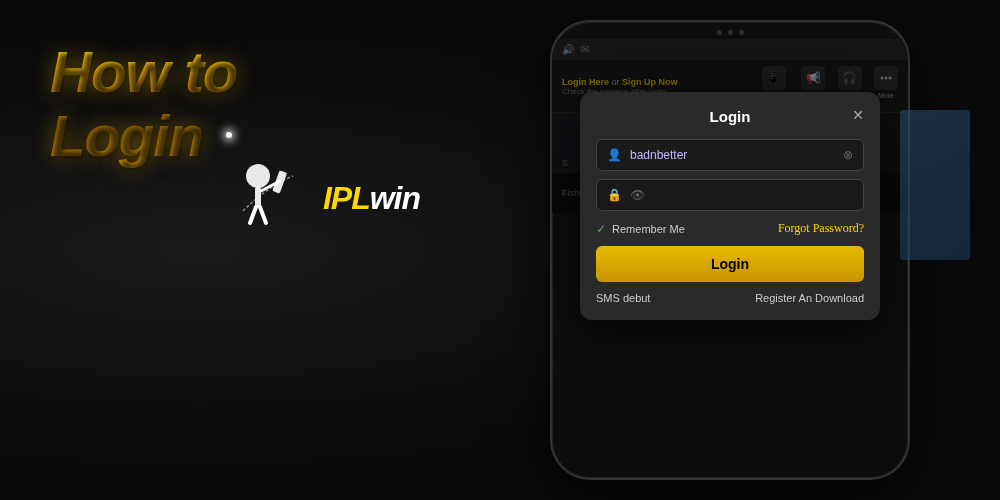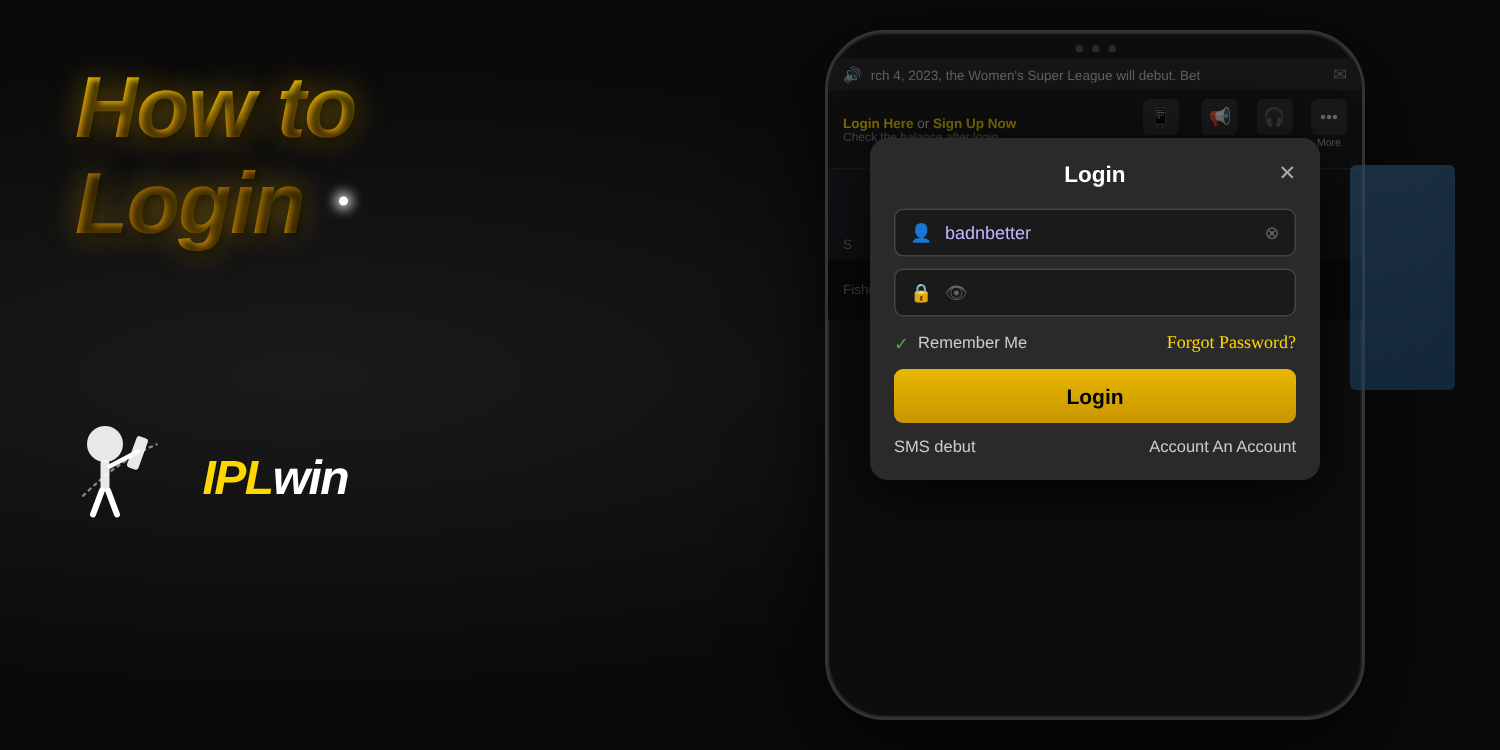--- a/index.html
+++ b/index.html
@@ -20,21 +20,21 @@
     }
 
     
     .left-section {
       position: absolute;
       left: 0;
       top: 0;
       width: 460px;
       height: 396px;
       display: flex;
-      flex-direction: column;
+      flex-direction: row;
       justify-content: space-between;
       padding: 40px 40px 40px 50px;
     }
 
     .how-to-login {
       font-size: 58px;
       font-weight: 900;
       line-height: 1.1;
       font-style: italic;
       text-shadow: 0 0 20px rgba(200,150,0,0.5), 2px 2px 4px rgba(0,0,0,0.8);
@@ -423,21 +423,20 @@
     <div class="phone-top">
       <div class="phone-dot"></div>
       <div class="phone-dot"></div>
       <div class="phone-dot"></div>
     </div>
 
     <div class="app-header">
 
       <div class="notification-bar">
         <span class="volume-icon">🔊</span>
-        <span class="notif-text">rch 4, 2023, the Women's Super League will debut. Bet</span>
         <span class="email-icon">✉</span>
       </div>
 
       <div class="login-bar">
         <div>
           <div class="login-links">
             <span class="link">Login Here</span>
             <span> or </span>
             <span class="link">Sign Up Now</span>
           </div>
@@ -506,21 +505,21 @@
           </div>
           <span class="forgot-link">Forgot Password?</span>
         </div>
 
         
         <button class="login-btn">Login</button>
 
         
         <div class="modal-footer">
           <span class="footer-link">SMS debut</span>
-          <span class="footer-link">Account An Account</span>
+          <span class="footer-link">Register An Download</span>
         </div>
 
       </div>
     </div>
 
     <div class="phone-bottom">
       <span class="fishing-label">Fishing</span>
     </div>
 
   </div>

